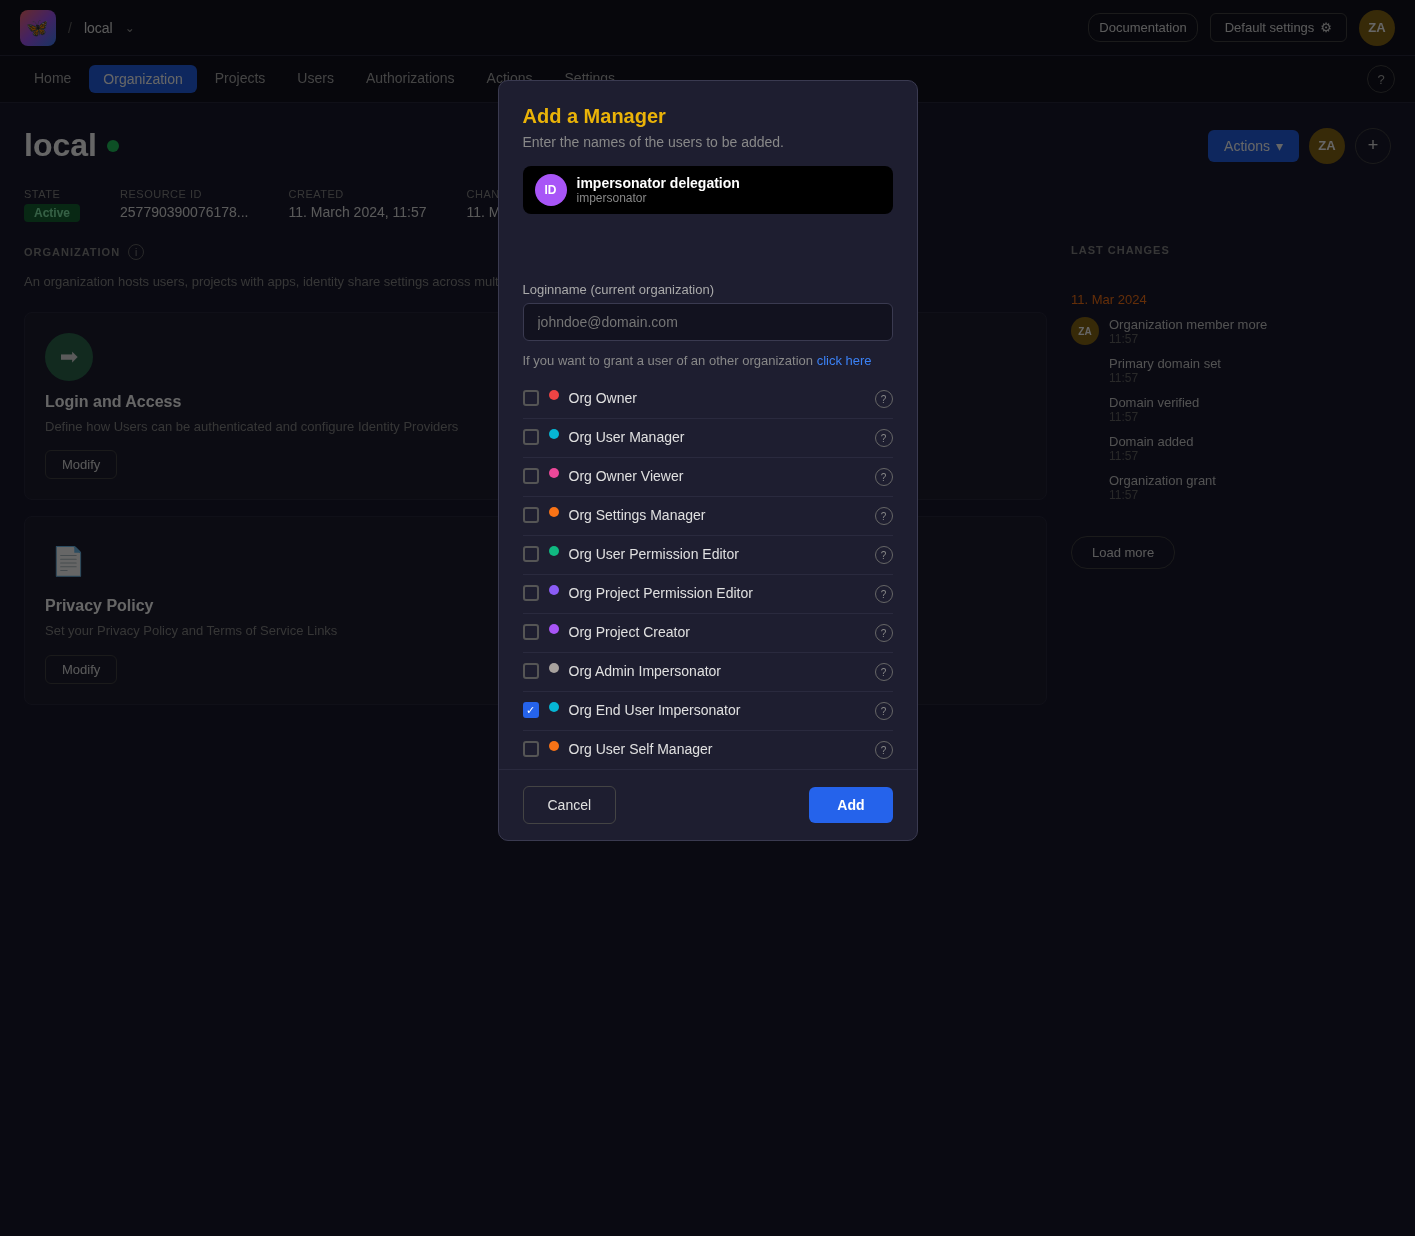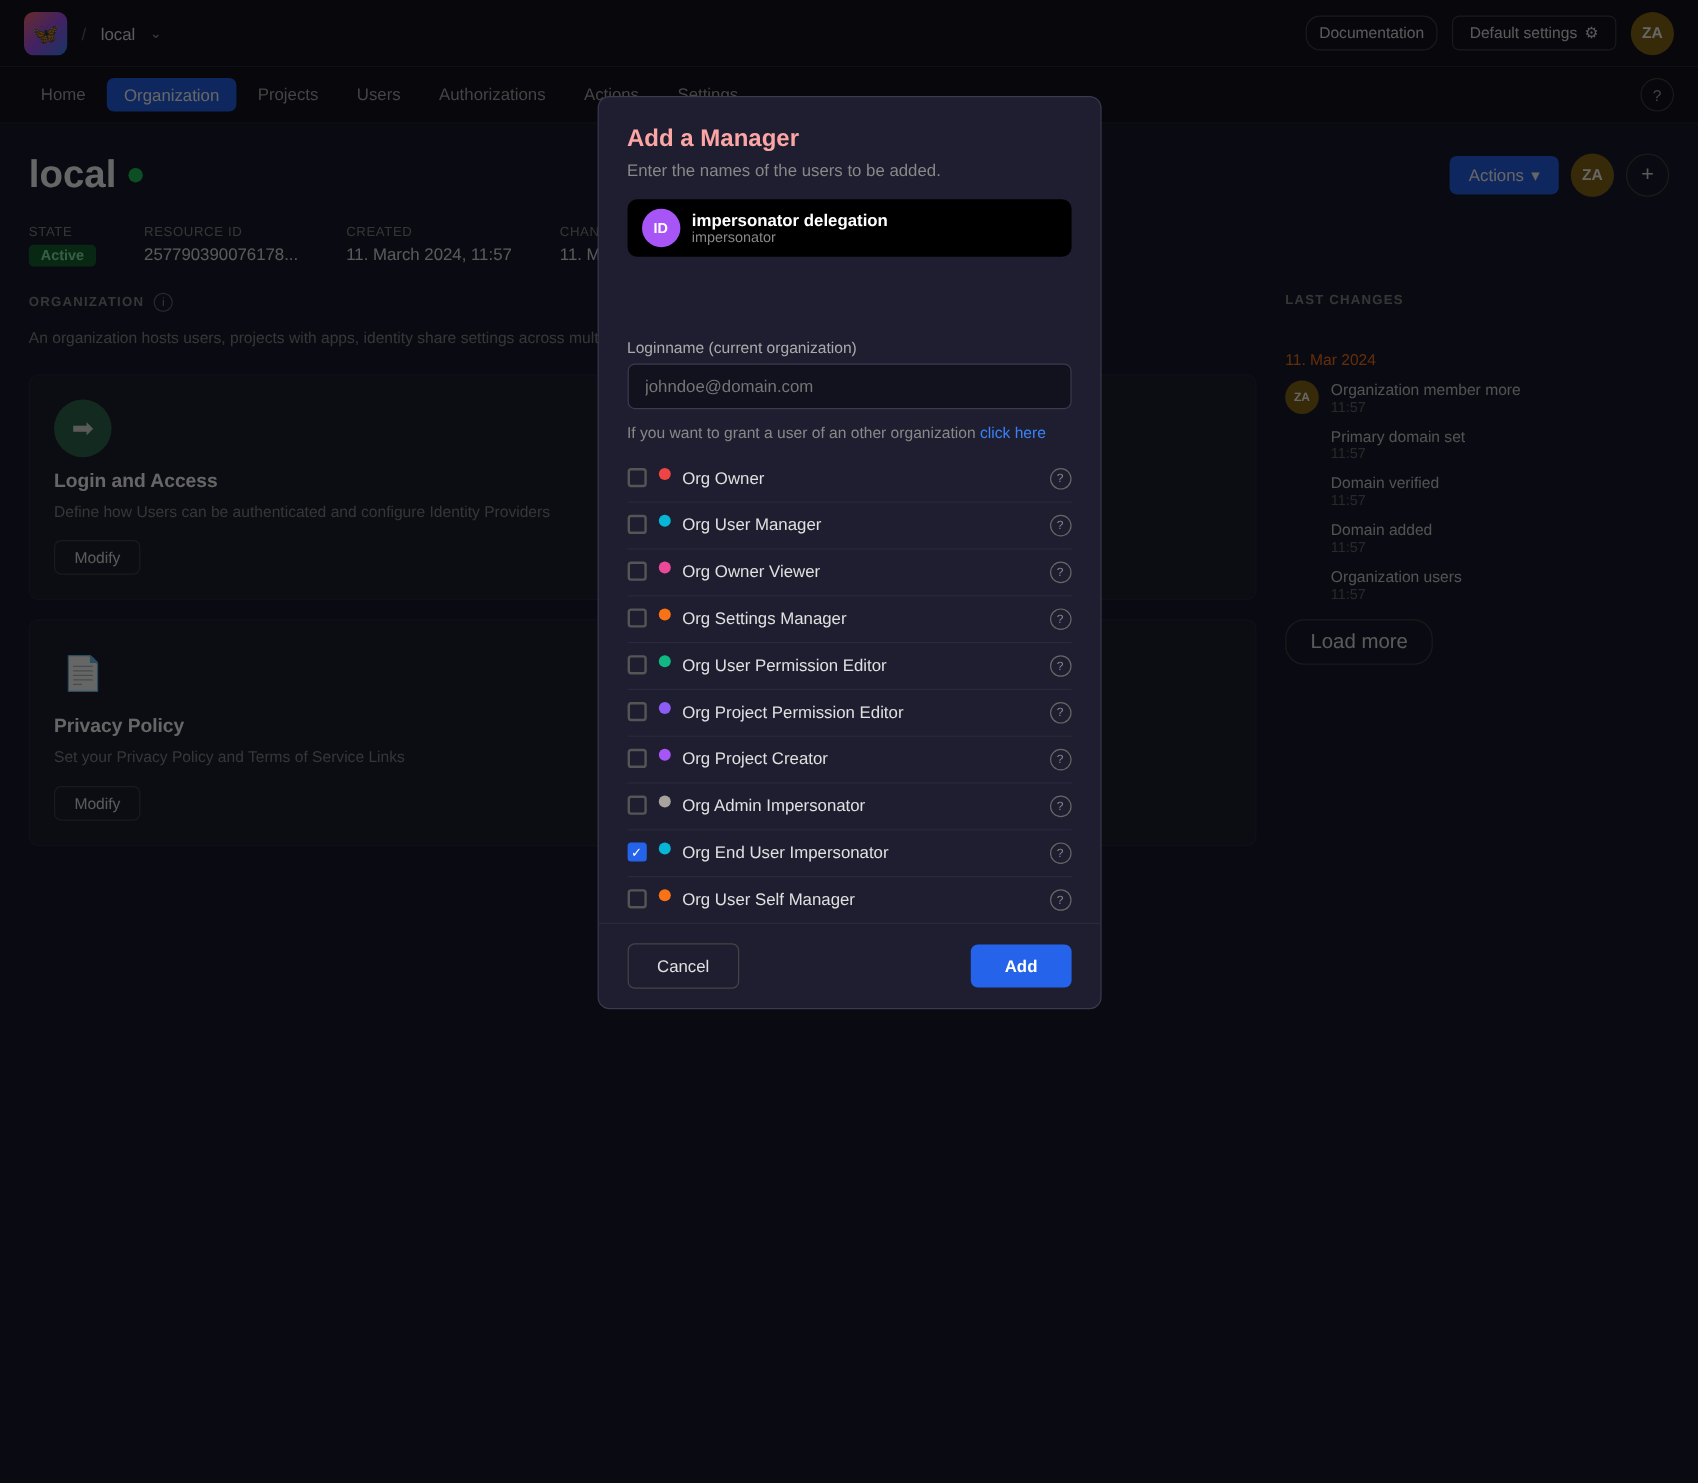--- a/index.html
+++ b/index.html
@@ -193,22 +193,22 @@
     }
     .change-avatar {
       width: 28px; height: 28px; border-radius: 50%;
       background: #8B6914; display: flex; align-items: center; justify-content: center;
       font-size: 10px; font-weight: bold; color: #fff; flex-shrink: 0;
     }
     .change-text { font-size: 13px; color: #ccc; }
     .change-time { font-size: 12px; color: #666; }
     .load-more-btn {
       background: none; border: 1px solid #444; color: #e0e0e0;
-      padding: 8px 20px; border-radius: 16px; cursor: pointer; font-size: 17px;
-      margin-top: 4px;
+      padding: 8px 20px; border-radius: 16px; cursor: pointer; font-size: 13px;
+      margin-top: 24px;
     }
 
     
     .modal-overlay {
       position: fixed;
       top: 0; left: 0; right: 0; bottom: 0;
       background: rgba(0,0,0,0.6);
       display: flex; align-items: flex-start; justify-content: center;
       padding-top: 80px;
       z-index: 100;
@@ -219,21 +219,21 @@
       border-radius: 10px;
       width: 420px;
       max-height: 820px;
       display: flex; flex-direction: column;
       overflow: hidden;
     }
     .modal-header {
       padding: 24px 24px 8px;
     }
     .modal-title {
-      font-size: 20px; font-weight: 700; color: #fca5a5; margin-bottom: 6px;
+      font-size: 20px; font-weight: 700; color: #eab308; margin-bottom: 6px;
     }
     .modal-subtitle { color: #888; font-size: 14px; margin-bottom: 16px; }
 
     .user-chip {
       display: flex; align-items: center; gap: 10px;
       background: #000000; border-radius: 8px; padding: 8px 12px;
       margin-bottom: 16px;
     }
     .user-chip-avatar {
       width: 32px; height: 32px; border-radius: 50%;
@@ -426,21 +426,21 @@
           <div class="change-item">
       <div style="width:28px;flex-shrink:0"></div>
       <div>
         <div class="change-text">Domain added</div>
         <div class="change-time">11:57</div>
       </div>
     </div>
           <div class="change-item">
       <div style="width:28px;flex-shrink:0"></div>
       <div>
-        <div class="change-text">Organization users</div>
+        <div class="change-text">Organization grant</div>
         <div class="change-time">11:57</div>
       </div>
     </div>
         </div>
       <button class="load-more-btn">Load more</button>
     </div>
   </div>
 </div>
 
 <div class="modal-overlay">

